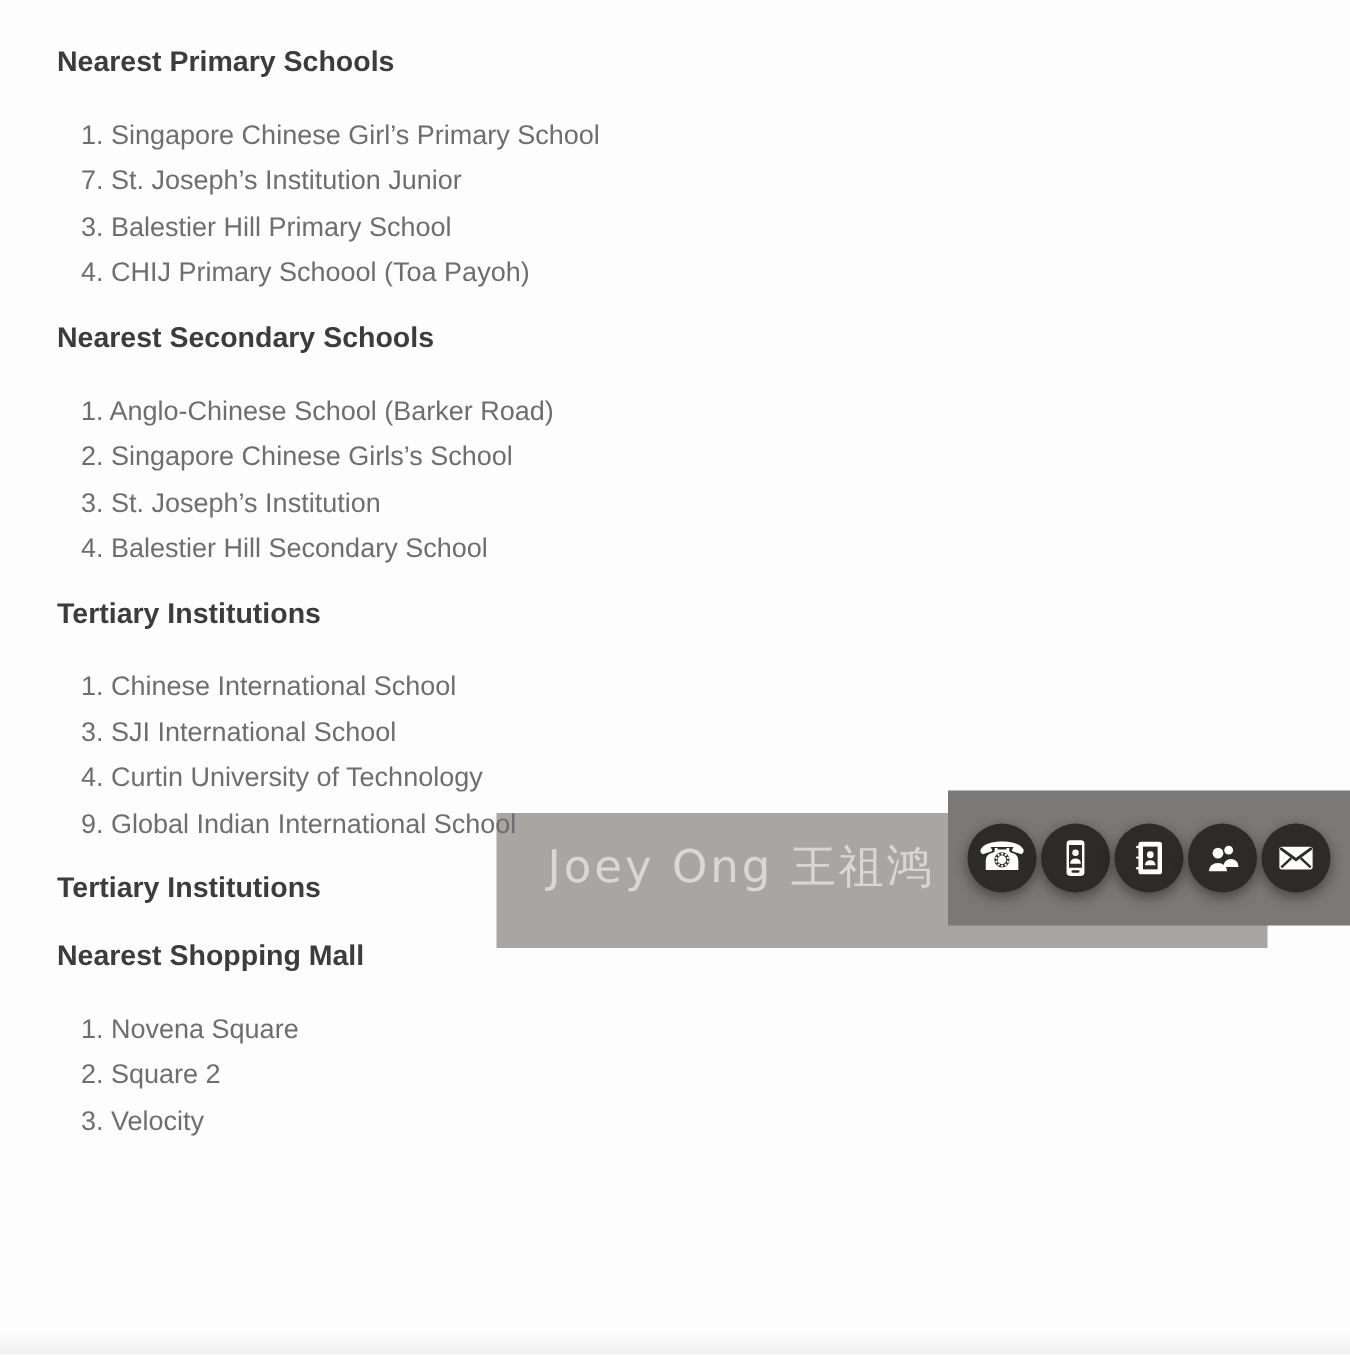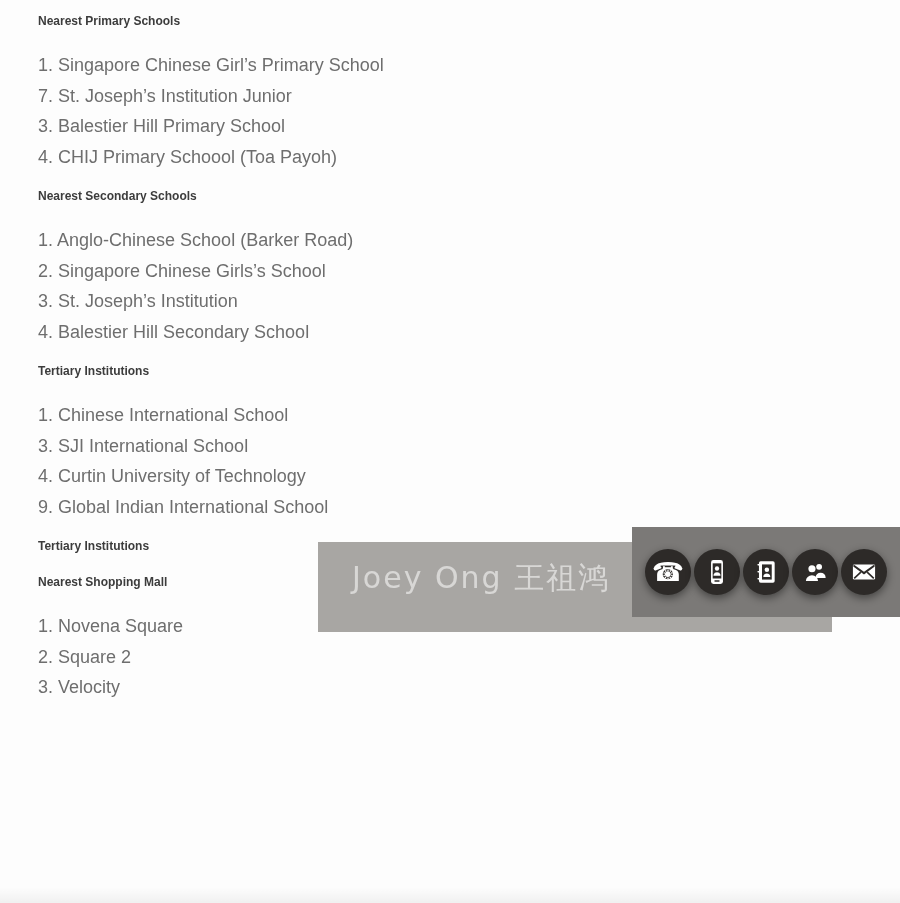--- a/index.html
+++ b/index.html
@@ -17,35 +17,35 @@
     position:relative;overflow:hidden;
     background:#fdfdfd;
     font-family:"Liberation Sans","DejaVu Sans",sans-serif;
   }
   .content{
     position:relative;z-index:2;
     padding:14px 40px 0 38px;
   }
   .section{margin:0 0 17px 0}
   .section-heading{
-    margin:0 0 21px 0;
-    font-size:12px;line-height:1.25;font-weight:bold;
+    margin:16px 0 21px 0;
+    font-size:19px;line-height:1.25;font-weight:bold;
     color:var(--heading);
   }
-  .list{margin:0}
+  .list{margin:16px}
   .list-item{
     margin:0;
     font-size:18px;line-height:30.5px;
     color:var(--body);
     white-space:nowrap;
   }
   
   .watermark-band{
     position:absolute;z-index:1;
-    left:318px;top:542px;width:514px;height:90px;
+    left:331px;top:542px;width:514px;height:90px;
     background:var(--band);
   }
   .watermark-name{
     position:absolute;left:34px;top:16px;
     font-size:30px;letter-spacing:2px;
     color:rgba(255,255,255,0.55);
     font-family:"DejaVu Sans","Liberation Sans",sans-serif;
     white-space:nowrap;
   }
   

